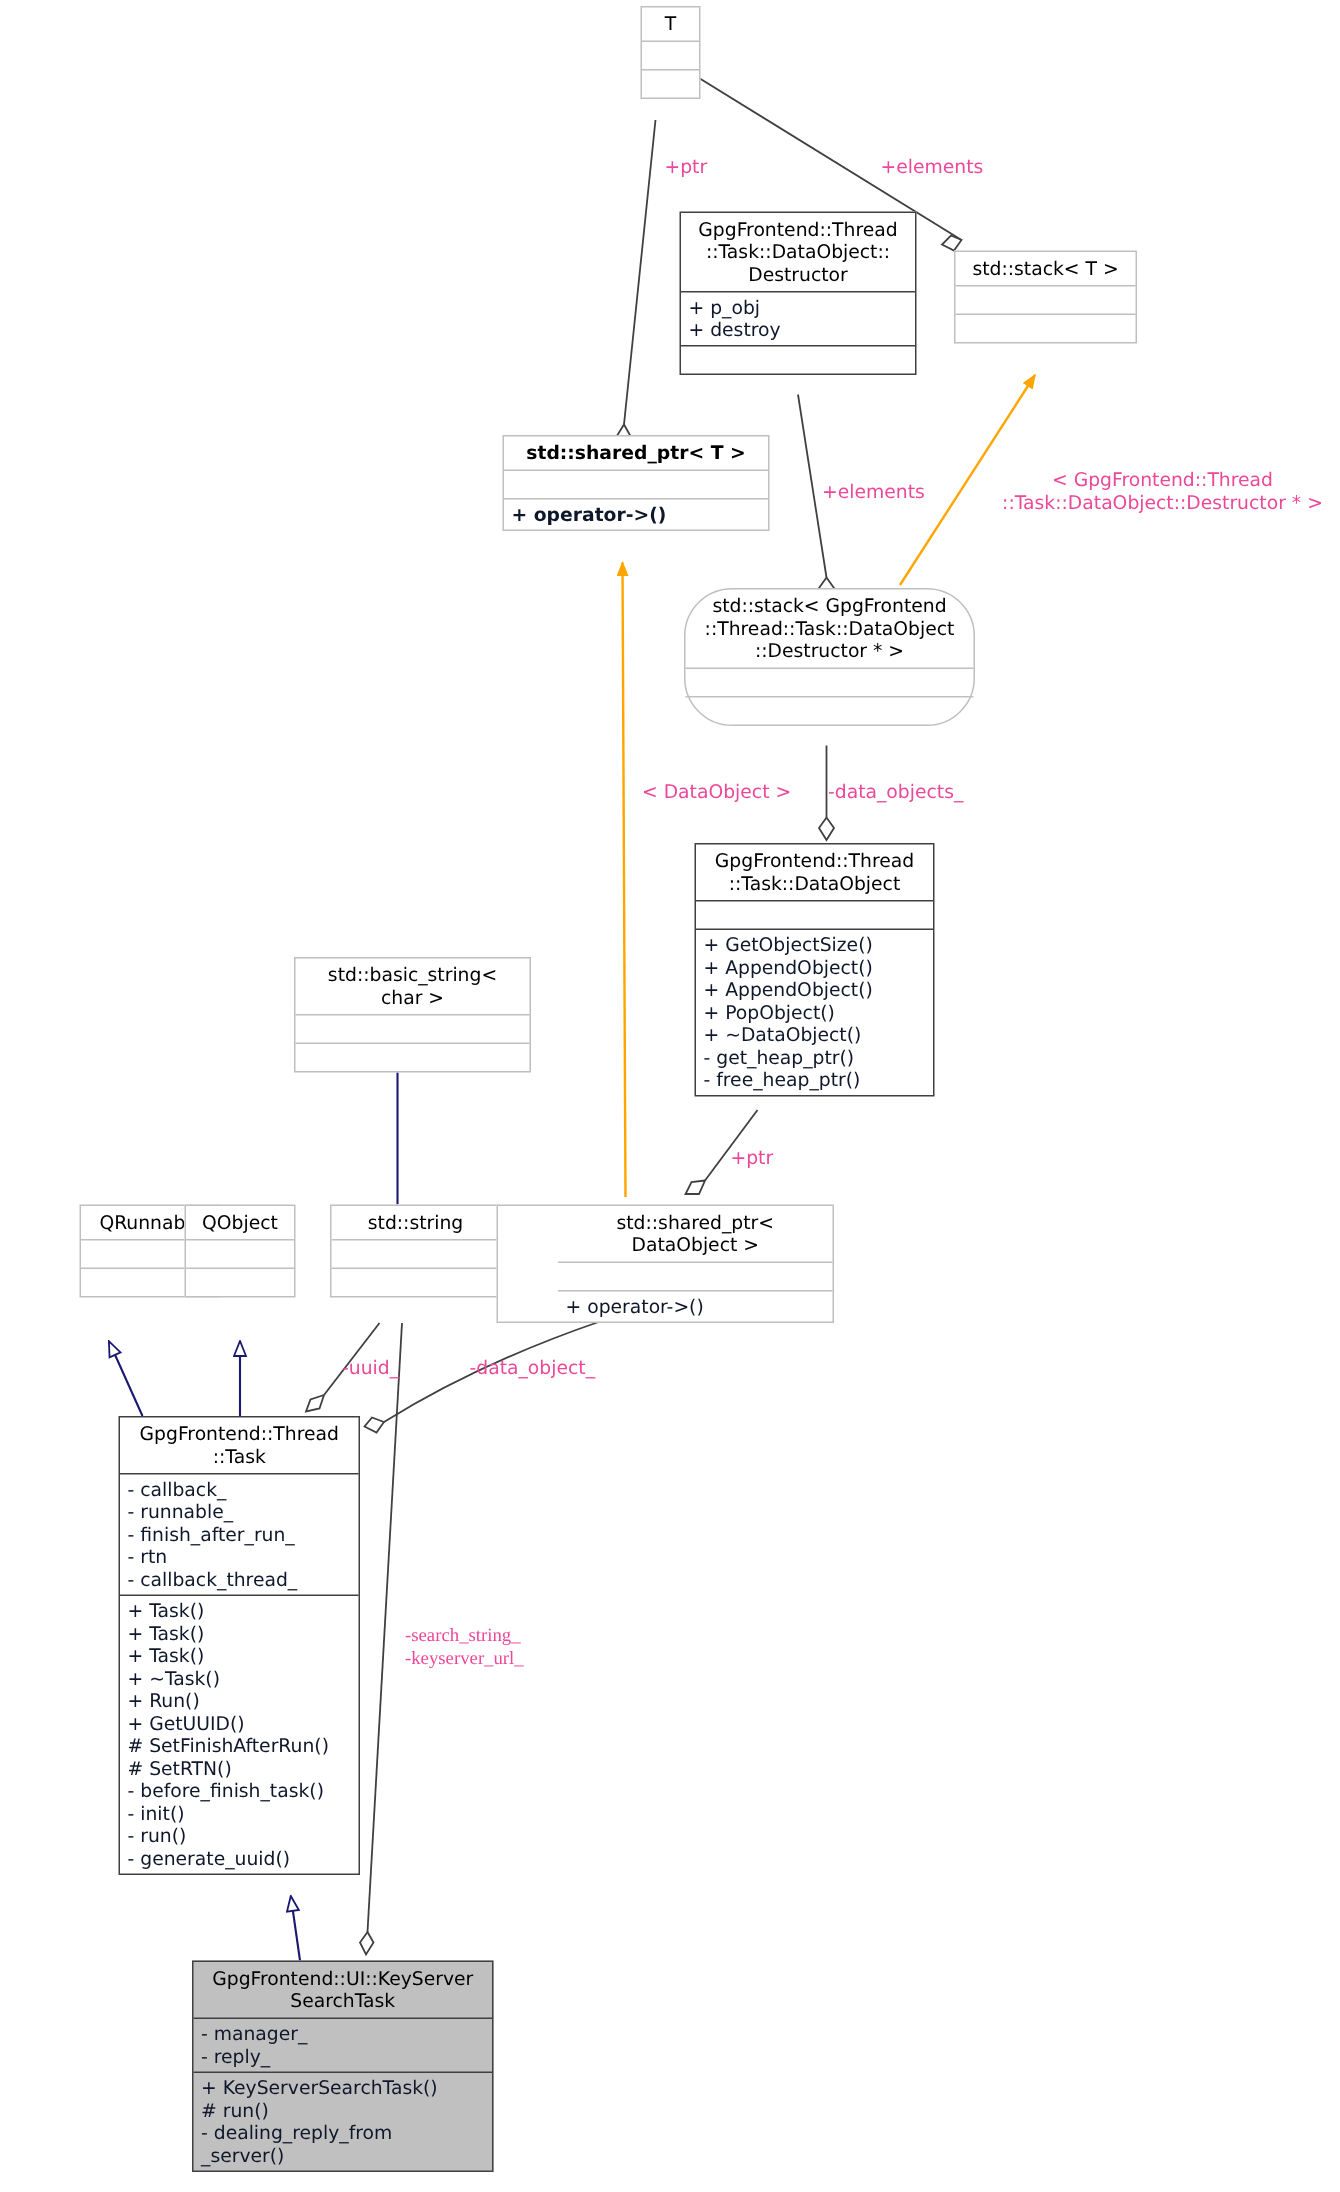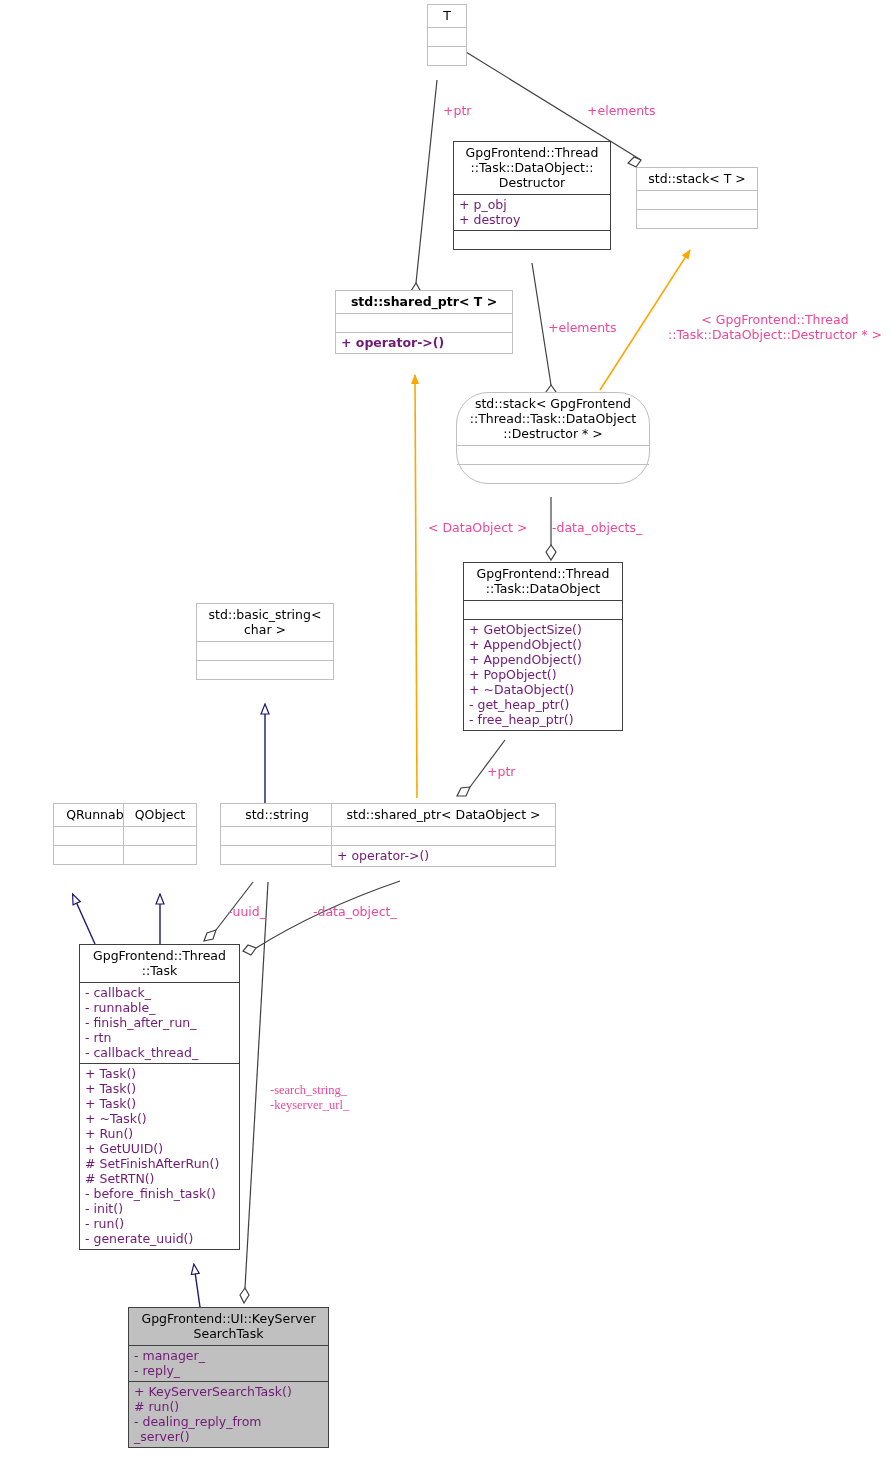--- a/index.html
+++ b/index.html
@@ -8,21 +8,21 @@
 
   
   .uml{position:absolute;box-sizing:border-box;background:#ffffff;
        border:1px solid #bfbfbf;}
   .uml.dark{border:1px solid #404040;}
   .uml.filled{background:#c0c0c0;border:1px solid #404040;}
   .uml .sect{box-sizing:border-box;}
   .uml .title{text-align:center;padding:3px 4px 4px 4px;font-size:12.5px;
               line-height:15px;color:#000;}
   .uml .rows{border-top:1px solid #bfbfbf;padding:2px 5px 3px 5px;
-             font-size:12.5px;line-height:15px;color:#701a75;}
+             font-size:12.5px;line-height:15px;color:#0f172a;}
   .uml.dark .rows,.uml.filled .rows{border-top:1px solid #404040;}
   .uml .rows.empty{height:19px;padding:0;}
   .uml .rows div{white-space:pre;}
 
   
   .lbl{position:absolute;font-size:12.5px;line-height:15px;color:#ec4899;
        white-space:pre;}
   .lbl.ctr{text-align:center;}
 
   svg.edges{position:absolute;left:0;top:0;width:893px;height:1461px;
@@ -155,21 +155,21 @@
       <div>+ GetObjectSize()</div>
       <div>+ AppendObject()</div>
       <div>+ AppendObject()</div>
       <div>+ PopObject()</div>
       <div>+ ~DataObject()</div>
       <div>- get_heap_ptr()</div>
       <div>- free_heap_ptr()</div>
     </div>
   </div>
 
-  <div class="uml" style="left:196px;top:603px;width:138px;">
+  <div class="uml" style="left:196px;top:638px;width:158px;">
     <div class="title sect" style="white-space: pre;">std::basic_string&lt;
 char &gt;</div>
     <div class="rows empty sect"></div>
     <div class="rows empty sect"></div>
   </div>
 
   <div class="uml" style="left:23px;top:803px;width:95px;margin-left:30px;">
     <div class="title sect">QRunnable</div>
     <div class="rows empty sect"></div>
     <div class="rows empty sect"></div>
@@ -180,21 +180,21 @@
     <div class="rows empty sect"></div>
     <div class="rows empty sect"></div>
   </div>
 
   <div class="uml" style="left:220px;top:803px;width:114px;">
     <div class="title sect">std::string</div>
     <div class="rows empty sect"></div>
     <div class="rows empty sect"></div>
   </div>
 
-  <div class="uml" style="left:331px;top:803px;width:225px;">
+  <div class="uml" style="left:331px;top:803px;width:225px;padding-left:40px;">
     <div class="title sect">std::shared_ptr&lt; DataObject &gt;</div>
     <div class="rows empty sect"></div>
     <div class="rows sect">
       <div>+ operator-&gt;()</div>
     </div>
   </div>
 
   <div class="uml dark" style="left:79px;top:944px;width:161px;">
     <div class="title sect" style="white-space: pre;">GpgFrontend::Thread
 ::Task</div>

